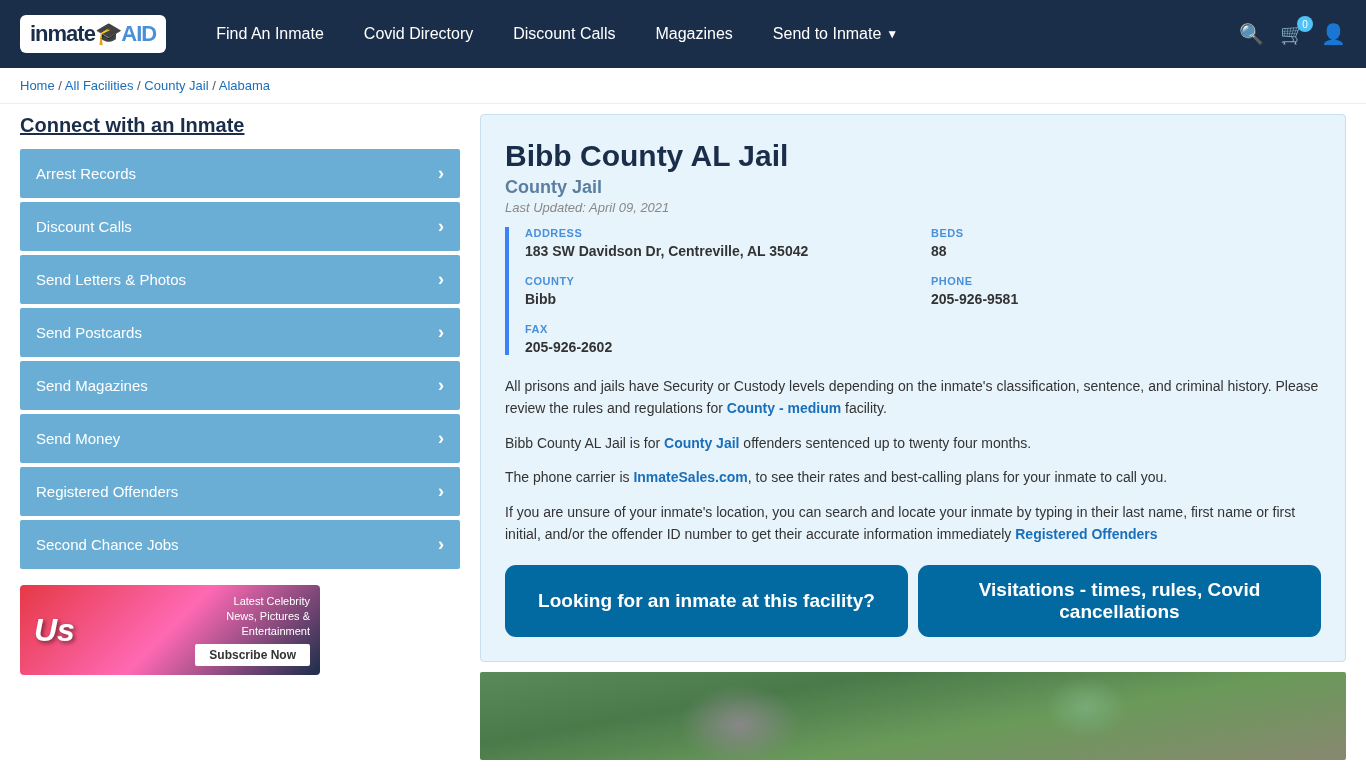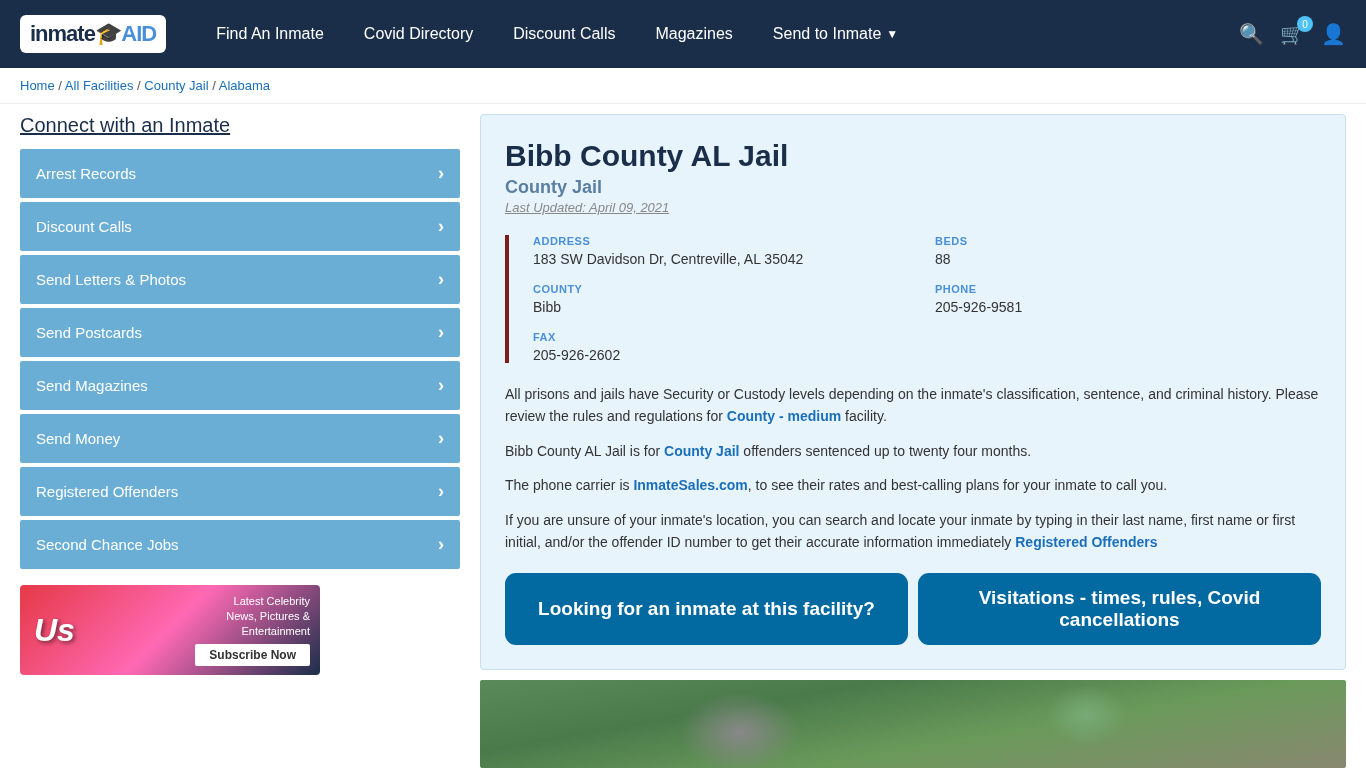--- a/index.html
+++ b/index.html
@@ -100,21 +100,21 @@
       max-width: 1366px;
     }
 
     
     .sidebar {
       width: 440px;
       flex-shrink: 0;
     }
     .sidebar-title {
       font-size: 20px;
-      font-weight: 400;
+      font-weight: 700;
       color: #1a2e4a;
       text-decoration: underline;
       margin-bottom: 12px;
     }
     .sidebar-menu {
       display: flex;
       flex-direction: column;
       gap: 4px;
     }
     .sidebar-item {
@@ -190,44 +190,44 @@
     .facility-type {
       font-size: 18px;
       font-weight: 700;
       color: #5a7fa0;
       margin-bottom: 2px;
     }
     .facility-updated {
       font-size: 13px;
       color: #888;
       font-style: italic;
-      margin-bottom: 20px;
-      text-decoration: underline;
+      margin-bottom: 12px;
     }
 
     .info-grid {
       display: grid;
       grid-template-columns: 1fr 1fr;
       gap: 16px;
       margin-bottom: 20px;
-      border-left: 4px solid #7f1d1d;
-      padding-left: 24px;
+      border-left: 4px solid #3b82f6;
+      padding-left: 16px;
     }
     .info-item {}
     .info-label {
       font-size: 11px;
       font-weight: 700;
       color: #4a90d9;
       text-transform: uppercase;
       letter-spacing: 0.5px;
       margin-bottom: 4px;
     }
     .info-value {
       font-size: 14px;
       color: #333;
+      font-weight: bold;
     }
 
     .description-section {
       margin-top: 16px;
     }
     .description-section p {
       font-size: 14px;
       line-height: 1.6;
       color: #333;
       margin-bottom: 12px;

